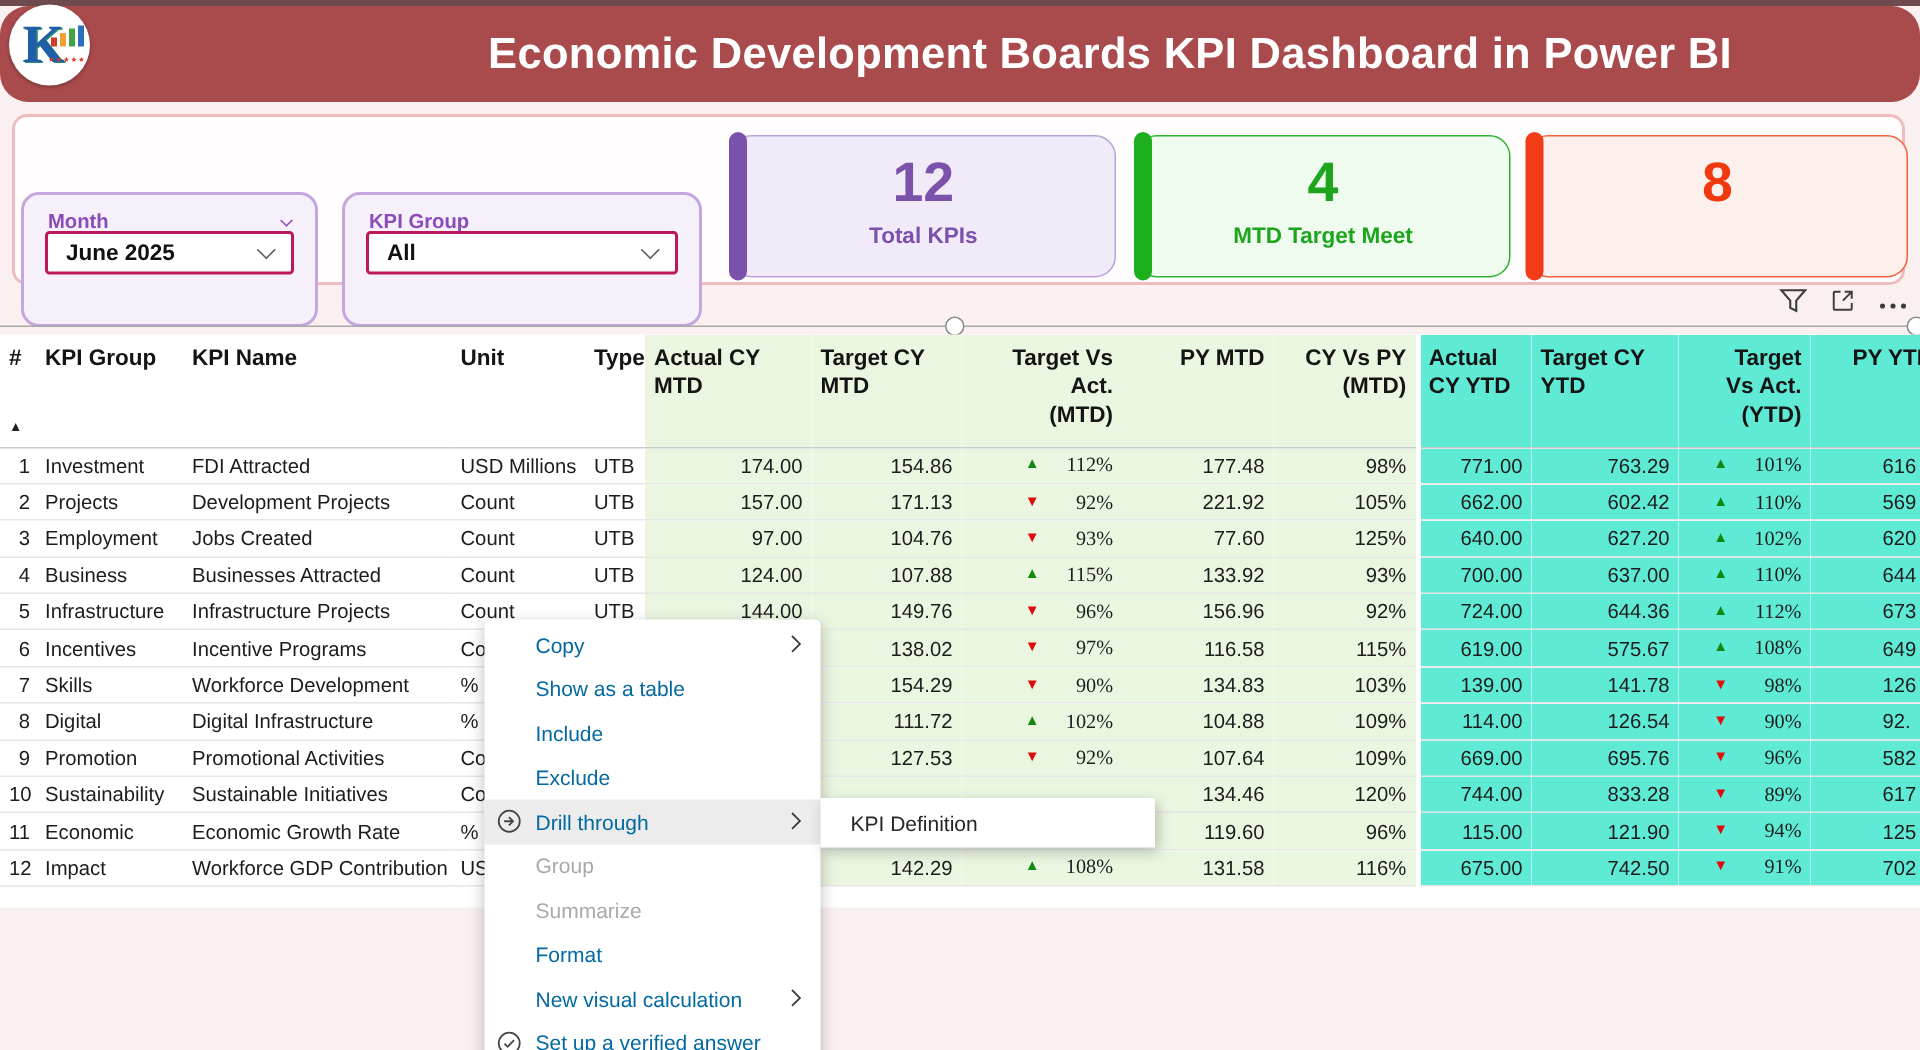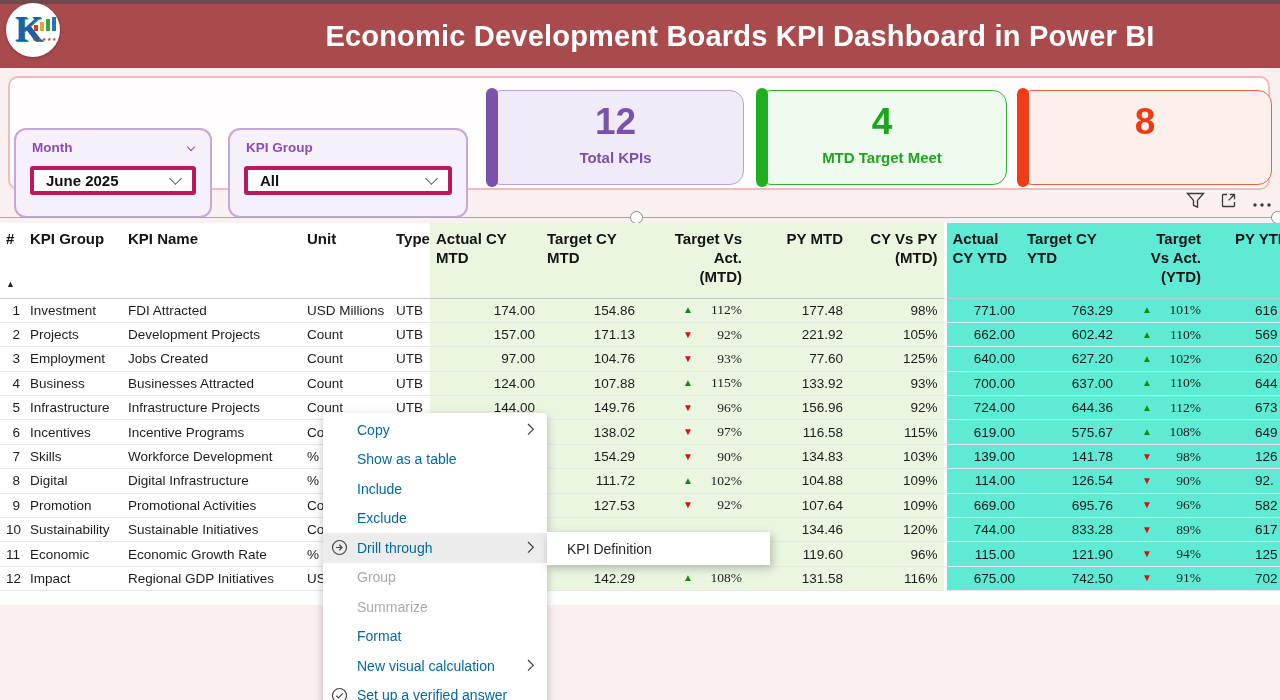--- a/index.html
+++ b/index.html
@@ -1,21 +1,21 @@
 <!DOCTYPE html>
 <html><head>
 <meta charset="utf-8">
 <style>
   * { margin:0; padding:0; box-sizing:border-box; }
   html,body { width:1280px; height:700px; overflow:hidden; }
   body { font-family:"Liberation Sans", sans-serif; background:#faf0f0; position:relative; }
 
   .top-strip { position:absolute; left:0; top:0; width:1280px; height:4px; background:#6e4a4e; }
 
-  .app-header { position:absolute; left:0; top:4px; width:1280px; height:64px; background:#a94b4d; }
+  .app-header { position:absolute; left:0; top:4px; width:1280px; height:64px; background:#a94b4d;border-radius:19px; }
   .app-title { position:absolute; left:0; right:0; top:0; height:64px; line-height:64px; text-align:center;
                padding-left:200px; color:#ffffff; font-size:29px; font-weight:bold; letter-spacing:.2px;
                white-space:nowrap; }
   .logo { position:absolute; left:6px; top:3px; width:54px; height:54px; background:#fff; border-radius:50%;
           box-shadow:0 1px 3px rgba(0,0,0,.3); overflow:hidden; }
   .logo-k { position:absolute; left:9px; top:5px; font-family:"Liberation Serif", serif; font-weight:bold;
             font-size:36px; color:#1f5fa8; text-shadow:1px 1px 0 #2e8b74; }
   .logo-bars { position:absolute; left:28px; top:14px; display:flex; align-items:flex-end; gap:2px; height:14px; }
   .logo-bars i { display:block; width:4px; background:#d03a2b; }
   .logo-bars i:nth-child(1){ height:6px; background:#d03a2b; }
@@ -25,22 +25,22 @@
   .logo-stars { position:absolute; left:26px; top:33px; font-size:5px; color:#d03a2b; letter-spacing:.5px; }
 
   .filter-panel { position:absolute; left:8px; top:76px; width:1262px; height:114px; background:#fffdfd;
                   border:2px solid #eebcbe; border-radius:10px; }
 
   .slicer { position:absolute; background:#f6f0fb; border:2px solid #c5a6de; border-radius:12px;margin-top:34px; }
   .slicer-month { left:14px; top:94px; width:198px; height:90px; }
   .slicer-kpi   { left:228px; top:94px; width:240px; height:90px; }
   .slicer-head { display:flex; justify-content:space-between; align-items:center; padding:10px 16px 0 16px; }
   .slicer-label { font-size:13.5px; font-weight:bold; color:#8b4bb8; }
-  .dropdown { position:absolute; left:14px; right:14px; top:36px; height:29px; background:#fff;
-              border:4px solid #be185d; border-radius:3px; display:flex; justify-content:space-between;
+  .dropdown { position:absolute; left:14px; right:14px; top:24px; height:29px; background:#fff;
+              border:2px solid #be185d; border-radius:3px; display:flex; justify-content:space-between;
               align-items:center; padding:0 12px; cursor:pointer; }
   .dd-value { font-size:15px; font-weight:bold; color:#111; }
   .chev { width:9px; height:9px; border-right:1.7px solid #555; border-bottom:1.7px solid #555;
           transform:rotate(45deg); margin-top:-4px; }
   .chev.small { width:6px; height:6px; border-color:#8b4bb8; margin-top:-2px; }
 
   .kpi-card { position:absolute; top:90px; height:95px; border-radius:14px; }
   .kpi-card .bar { position:absolute; left:-2px; top:-3px; bottom:-3px; width:12px; border-radius:8px; }
   .kpi-card .val { position:absolute; left:0; right:0; top:10px; text-align:center; font-size:37px; font-weight:bold; }
   .kpi-card .lbl { position:absolute; left:0; right:0; top:58px; text-align:center; font-size:15px; font-weight:bold; }
@@ -504,21 +504,21 @@
             <div class="tva-wrap">
               <span class="tri tri-down">▼</span>
               <span class="pct">94%</span>
             </div>
           </td>
           <td class="c-blue c-pyytd">125</td>
         </tr>
         <tr>
           <td class="c-num">12</td>
           <td class="">Impact</td>
-          <td class="">Regional GDP Initiatives</td>
+          <td class="">Workforce GDP Contribution</td>
           <td class="">USD Millions</td>
           <td class="">UTB</td>
           <td class="c-green c-right"></td>
           <td class="c-green c-right">142.29</td>
           <td class="c-green">
             <div class="tva-wrap">
               <span class="tri tri-up">▲</span>
               <span class="pct">108%</span>
             </div>
           </td>

